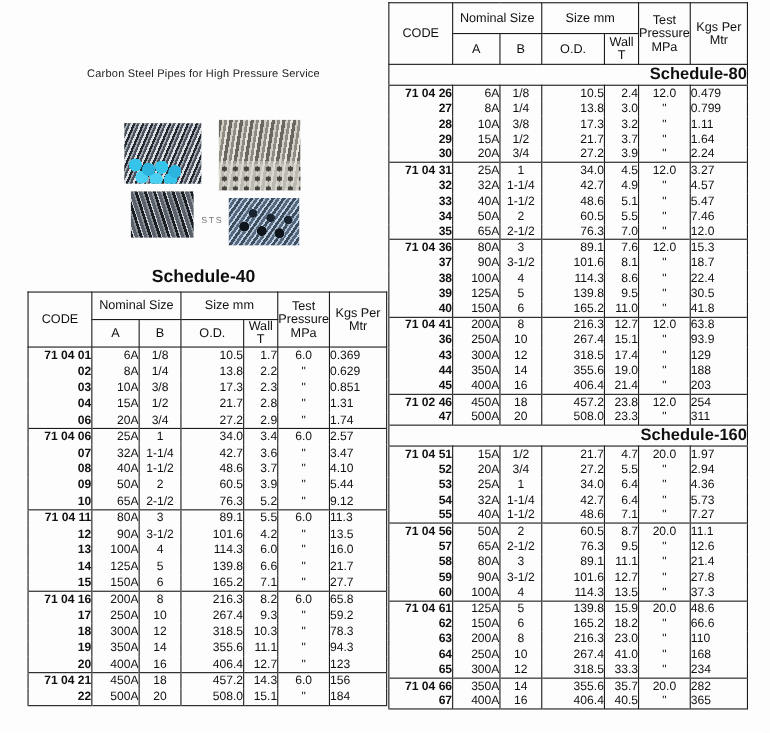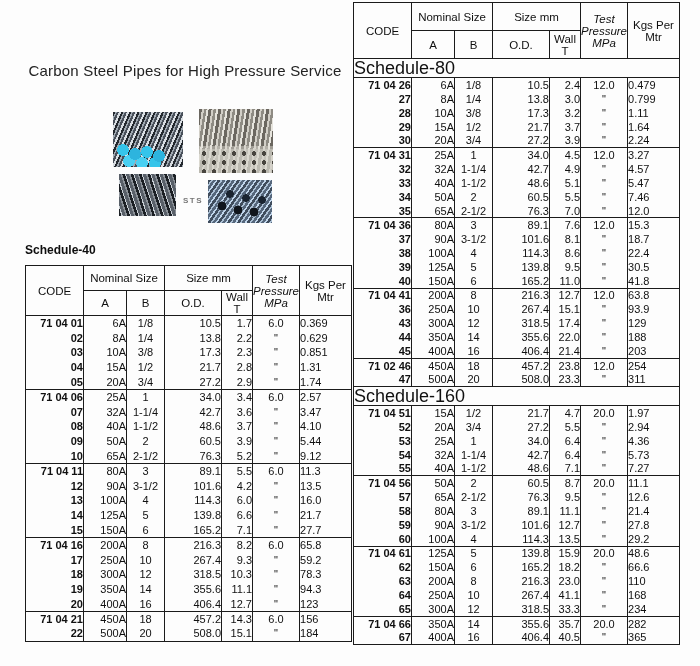--- a/index.html
+++ b/index.html
@@ -1,25 +1,25 @@
 <!DOCTYPE html>
 <html><head>
 <meta charset="utf-8">
 <style>
   html,body{margin:0;padding:0;background:#ffffff;}
   #page{position:relative;width:700px;height:666px;background:#fdfdfd;
         font-family:"Liberation Sans",sans-serif;overflow:hidden;color:#111;}
 
   
   .doc-title{position:absolute;left:25px;top:62px;width:320px;text-align:center;
-             font-size:15px;color:#222;letter-spacing:.2px;}
-  .sched-heading{position:absolute;left:25px;top:243px;width:320px;
-             font-size:12px;font-weight:bold;color:#0e0e0e;}
+             font-size:10px;color:#222;letter-spacing:.2px;}
+  .sched-heading{position:absolute;left:25px;top:243px;width:320px;text-align:center;
+             font-size:16px;font-weight:bold;color:#0e0e0e;}
   .sts-label{position:absolute;left:183px;top:196px;font-size:8px;color:#777;
-             letter-spacing:1.5px;font-weight:bold;}
+             letter-spacing:1.5px;}
 
   
   .photo{position:absolute;}
   #ph1{left:113px;top:112px;width:70px;height:55px;
     background:
       radial-gradient(circle 6px at 10px 38px,#35c4ea 97%,rgba(0,0,0,0)),
       radial-gradient(circle 6px at 22px 42px,#2db4de 97%,rgba(0,0,0,0)),
       radial-gradient(circle 6px at 34px 40px,#35c4ea 97%,rgba(0,0,0,0)),
       radial-gradient(circle 6px at 46px 44px,#2db4de 97%,rgba(0,0,0,0)),
       radial-gradient(circle 6px at 16px 49px,#49d0f2 97%,rgba(0,0,0,0)),
@@ -56,28 +56,28 @@
   .ctable col.c3{width:57px}.ctable col.c4{width:31px}.ctable col.c5{width:42px}
   .ctable col.c6{width:52px}
   .ctable th{border:1px solid #1b1b1b;font-weight:normal;font-size:11.5px;
              text-align:center;padding:0;line-height:12px;overflow:hidden;}
   .ctable thead{border-bottom:1.5px solid #1b1b1b;}
   .ctable td{border-left:1px solid #1b1b1b;border-right:1px solid #1b1b1b;
              font-size:11px;padding:0;line-height:12px;white-space:nowrap;overflow:hidden;}
   .ctable tr.gstart td{border-top:1.3px solid #1b1b1b;}
   .ctable tr.band td{border-left:none;border-right:none;
              border-top:1.5px solid #1b1b1b;border-bottom:1.5px solid #1b1b1b;
-             font-weight:normal;font-size:18px;text-align:left;}
+             font-weight:bold;font-size:15px;text-align:right;}
   .t-left thead tr{height:25px}
   .t-right thead tr{height:28px}
   .t-left tbody tr{height:14.8px}
   .t-right tbody tr{height:14.05px}
   .t-right tr.band{height:19px}
   .hcode{font-size:12px;}
-  .htp{font-size:8px;line-height:8.5px;font-style:italic;}
+  .htp{font-size:8px;line-height:8.5px;}
   .hkg{font-size:12px;line-height:13px;}
   .ccode{font-weight:bold;text-align:right;padding-right:4px;}
   .ca{text-align:right;padding-right:8px;}
   .cb{text-align:center;}
   .cod{text-align:right;padding-right:9px;}
   .cwall{text-align:right;padding-right:4px;}
   .ctest{text-align:center;}
   .ckgs{text-align:left;padding-left:7px;}
 </style>
 </head>
@@ -156,21 +156,21 @@
           <tr>
             <td class="ccode">04</td>
             <td class="ca">15A</td>
             <td class="cb">1/2</td>
             <td class="cod">21.7</td>
             <td class="cwall">2.8</td>
             <td class="ctest">"</td>
             <td class="ckgs">1.31</td>
           </tr>
           <tr>
-            <td class="ccode">05</td>
+            <td class="ccode">06</td>
             <td class="ca">20A</td>
             <td class="cb">3/4</td>
             <td class="cod">27.2</td>
             <td class="cwall">2.9</td>
             <td class="ctest">"</td>
             <td class="ckgs">1.74</td>
           </tr>
           <tr class="gstart">
             <td class="ccode">71 04 06</td>
             <td class="ca">25A</td>
@@ -518,21 +518,21 @@
             <td class="cod">318.5</td>
             <td class="cwall">17.4</td>
             <td class="ctest">"</td>
             <td class="ckgs">129</td>
           </tr>
           <tr>
             <td class="ccode">44</td>
             <td class="ca">350A</td>
             <td class="cb">14</td>
             <td class="cod">355.6</td>
-            <td class="cwall">22.0</td>
+            <td class="cwall">19.0</td>
             <td class="ctest">"</td>
             <td class="ckgs">188</td>
           </tr>
           <tr>
             <td class="ccode">45</td>
             <td class="ca">400A</td>
             <td class="cb">16</td>
             <td class="cod">406.4</td>
             <td class="cwall">21.4</td>
             <td class="ctest">"</td>
@@ -640,21 +640,21 @@
             <td class="ctest">"</td>
             <td class="ckgs">27.8</td>
           </tr>
           <tr>
             <td class="ccode">60</td>
             <td class="ca">100A</td>
             <td class="cb">4</td>
             <td class="cod">114.3</td>
             <td class="cwall">13.5</td>
             <td class="ctest">"</td>
-            <td class="ckgs">29.2</td>
+            <td class="ckgs">37.3</td>
           </tr>
           <tr class="gstart">
             <td class="ccode">71 04 61</td>
             <td class="ca">125A</td>
             <td class="cb">5</td>
             <td class="cod">139.8</td>
             <td class="cwall">15.9</td>
             <td class="ctest">20.0</td>
             <td class="ckgs">48.6</td>
           </tr>
@@ -674,21 +674,21 @@
             <td class="cod">216.3</td>
             <td class="cwall">23.0</td>
             <td class="ctest">"</td>
             <td class="ckgs">110</td>
           </tr>
           <tr>
             <td class="ccode">64</td>
             <td class="ca">250A</td>
             <td class="cb">10</td>
             <td class="cod">267.4</td>
-            <td class="cwall">41.1</td>
+            <td class="cwall">41.0</td>
             <td class="ctest">"</td>
             <td class="ckgs">168</td>
           </tr>
           <tr>
             <td class="ccode">65</td>
             <td class="ca">300A</td>
             <td class="cb">12</td>
             <td class="cod">318.5</td>
             <td class="cwall">33.3</td>
             <td class="ctest">"</td>

